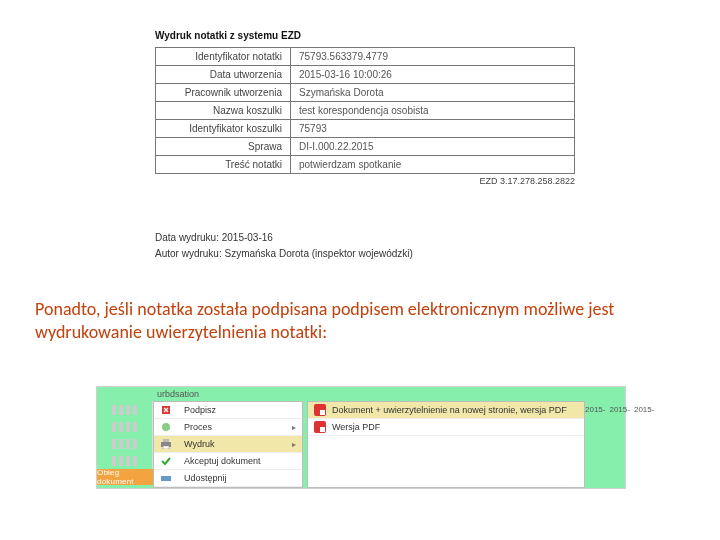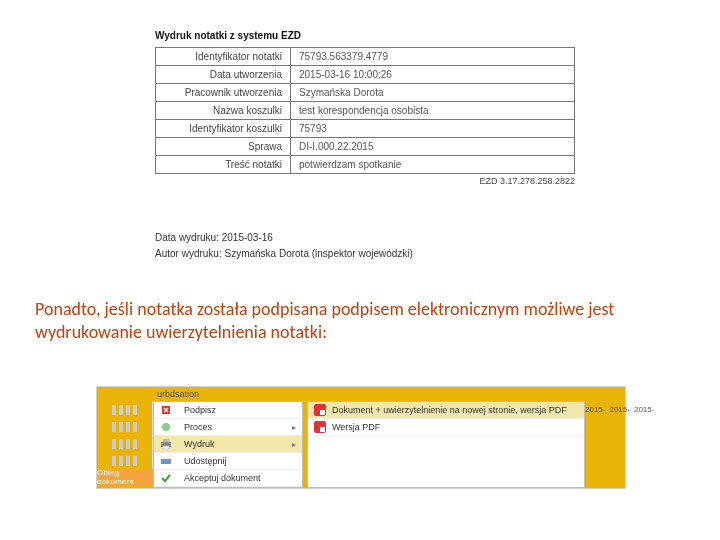--- a/index.html
+++ b/index.html
@@ -11,21 +11,21 @@
   .info-table td { border: 1px solid #777; padding: 3px 8px; font-size: 10px; color: #333; vertical-align: middle; }
   .info-table td.lbl { width: 135px; text-align: right; color: #444; }
   .info-table td.val { color: #555; }
   .footer-line { text-align: right; font-size: 9px; color: #444; margin-top: 2px; }
 
   .meta-block { position: absolute; left: 155px; top: 230px; font-size: 10px; color: #333; }
   .meta-block div { line-height: 1.6; }
 
   .para { position: absolute; left: 35px; top: 298px; width: 620px; font-size: 18px; font-family: Calibri, "Segoe UI", sans-serif; color: #c2410c; line-height: 1.25; }
 
-  .ui-shot { position: absolute; left: 96px; top: 386px; width: 530px; background: #eab308; border: 1px solid #d0d0d0; }
+  .ui-shot { position: absolute; left: 96px; top: 386px; width: 530px; background: #86efac; border: 1px solid #d0d0d0; }
   .ui-top { height: 14px; display: flex; align-items: center; font-size: 9px; color: #444; }
   .ui-top .crumb { margin-left: 60px; color: #555; }
 
   .ui-body { display: flex; }
   .left-col { width: 56px; display: flex; flex-direction: column; }
   .icon-cell { height: 17px; display: flex; align-items: center; justify-content: center; gap: 3px; border-right: 1px solid #ddd; }
   .mini { width: 4px; height: 10px; background: #ccc; }
   .tag-strip { height: 16px; background: #f3a340; color: #fff; font-size: 8px; display: flex; align-items: center; justify-content: center; letter-spacing: .2px; }
 
   .menu-col { width: 150px; background: #fff; border: 1px solid #bcbcbc; }
@@ -150,32 +150,32 @@
               <rect x="3" y="0" width="6" height="3" fill="#bbb"></rect>
               <rect x="3" y="7" width="6" height="3" fill="#fff" stroke="#888" stroke-width="0.5"></rect>
             </svg>
           </span>
         <span>Wydruk</span>
         <span class="arrow">▸</span>
       </div>
       <div class="menu-row">
         <span class="mi">
             <svg width="10" height="10">
+              <path d="M1 5 L4 8 L9 2" stroke="#3a3" stroke-width="2" fill="none"></path>
+            </svg>
+          </span>
+        <span>Akceptuj dokument</span>
+      </div>
+      <div class="menu-row">
+        <span class="mi">
+            <svg width="10" height="10">
               <rect x="0" y="3" width="10" height="5" fill="#69c"></rect>
             </svg>
           </span>
         <span>Udostępnij</span>
-      </div>
-      <div class="menu-row">
-        <span class="mi">
-            <svg width="10" height="10">
-              <path d="M1 5 L4 8 L9 2" stroke="#3a3" stroke-width="2" fill="none"></path>
-            </svg>
-          </span>
-        <span>Akceptuj dokument</span>
       </div>
     </div>
 
     <div class="sub-col">
       <div class="sub-row hl">
         <span class="pdf-ico"></span>
         <span>Dokument + uwierzytelnienie na nowej stronie, wersja PDF</span>
       </div>
       <div class="sub-row">
         <span class="pdf-ico"></span>

